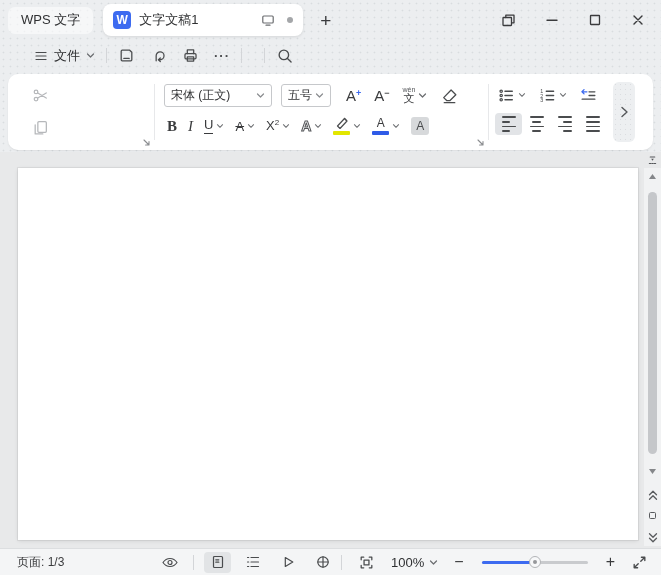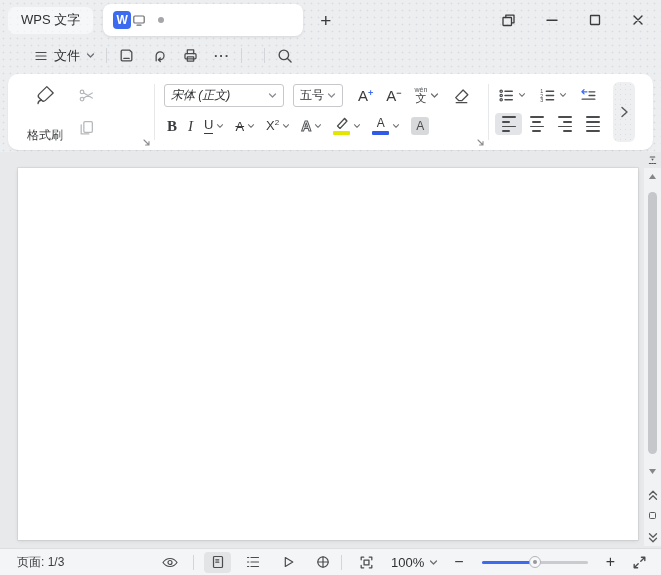--- a/index.html
+++ b/index.html
@@ -62,21 +62,21 @@
   .big-btn { width:46px; display:flex; flex-direction:column; align-items:center; justify-content:space-between; }
   .big-label { font-size:12px; color:#3a3b3d; display:flex; align-items:center; gap:2px; white-space:nowrap; }
   .cutcopy { display:flex; flex-direction:column; justify-content:space-between; padding:4px 0 8px; margin-left:10px; }
   .launcher { position:absolute; right:3px; bottom:3px; }
   .gdiv { width:1px; background:#e7e8ea; margin:10px 0; }
 
   .font-group { flex:0 0 333px; position:relative; padding:9px 6px 0 9px; }
   .frow1 { display:flex; align-items:center; gap:9px; height:24px; }
   .select { height:23px; border:1px solid #c6c8cb; border-radius:3px; background:#fff;
             display:flex; align-items:center; justify-content:space-between; padding:0 6px; font-size:12px; color:#2f3032; }
-  .sel-font { width:120px;font-style:italic; } .sel-size { width:50px; }
+  .sel-font { width:108px; } .sel-size { width:50px; }
   .ib { display:flex; align-items:center; justify-content:center; padding:1px 2px; }
   .az { font-size:15px; color:#3a3b3d; line-height:1; }
   .az sup { font-size:9px; font-weight:bold; position:relative; top:-2px; }
   .sup-blue { color:#3D6BF0; } .sup-dark { color:#4a4c4e; }
   .pin { display:flex; flex-direction:column; align-items:center; line-height:1; }
   .pin .py { font-size:7px; color:#55575a; } .pin .hz { font-size:11px; color:#3a3b3d; }
   .frow2 { display:flex; align-items:center; gap:5px; margin-top:6px; height:26px; }
   .fmt { display:flex; align-items:center; gap:3px; padding:2px 3px; }
   .g-b { font-family:"Liberation Serif","DejaVu Serif",serif; font-weight:bold; font-size:15px; color:#3a3b3d; }
   .g-i { font-family:"Liberation Serif","DejaVu Serif",serif; font-style:italic; font-size:15px; color:#3a3b3d; }
@@ -142,20 +142,21 @@
 
 <div class="top-chrome">
 
   <div class="titlebar">
     <div class="app-pill">
       <span>WPS 文字</span>
     </div>
 
     <div class="doc-tab">
       <span class="w-badge">W</span>
+      <span class="tab-title">文字文稿1</span>
       <span>
         <svg width="16" height="16" viewBox="0 0 16 16" class="ic" style="stroke:#6b6d70">
           <rect x="2.8" y="4" width="10.4" height="7" rx="1"></rect>
             <path d="M6 13.2h4"></path>
         </svg>
       </span>
       <span class="unsaved-dot"></span>
     </div>
 
     <span class="new-tab">+</span>
@@ -234,29 +235,20 @@
       <svg width="18" height="18" viewBox="0 0 16 16" class="ic">
         <circle cx="7" cy="7" r="4.2"></circle>
           <path d="M10.2 10.2l3.2 3.2"></path>
       </svg>
     </span>
   </div>
 
   <div class="panel">
 
     <div class="clip-group">
-      <div class="big-btn">
-        <span>
-          <svg width="24" height="24" viewBox="0 0 24 24" class="ic" style="stroke-width:1.3">
-            <path d="M13.8 3.6l6.4 6.4-7.8 7.4c-1.1 1-2.8 1-3.8-.1l-2.5-2.5c-1-1-1-2.7 0-3.7z"></path>
-            <path d="M5 20.6c.2-1.9 1.5-3.2 3.4-3.6"></path>
-          </svg>
-        </span>
-        <span class="big-label">格式刷</span>
-      </div>
 
 
       <div class="cutcopy">
         <span>
           <svg width="17" height="17" viewBox="0 0 16 16" class="ic-gray">
             <circle cx="3.8" cy="4.6" r="1.7"></circle>
               <circle cx="3.8" cy="11.4" r="1.7"></circle>
               <path d="M5.4 5.6l8 4.8M5.4 10.4l8-4.8"></path>
           </svg>
         </span>

